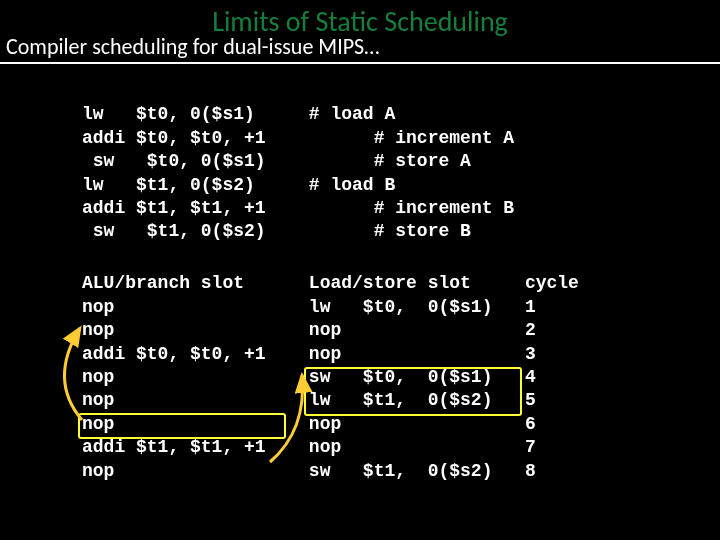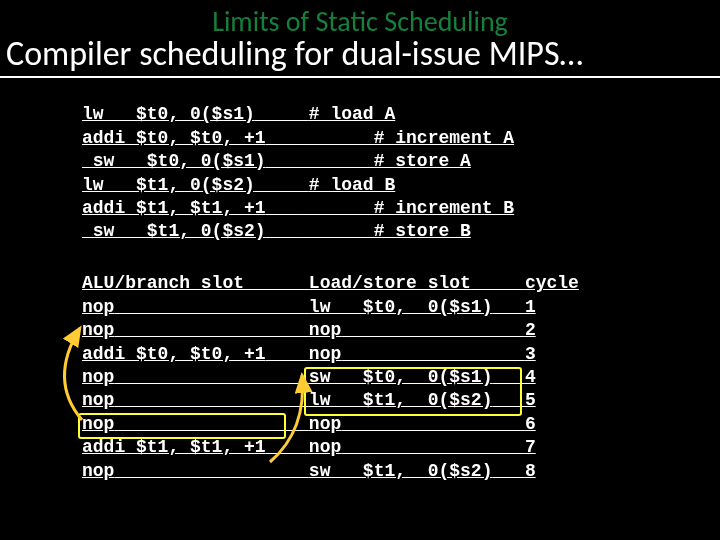--- a/index.html
+++ b/index.html
@@ -12,35 +12,34 @@
     color: #fff;
     position: relative;
   }
   .title {
     text-align: center;
     font-size: 28px;
     padding-top: 4px;
     color: #15803d;
   }
   .subtitle {
-    font-size: 34px;
+    font-size: 22px;
     color: #fff;
     padding-left: 6px;
     border-bottom: 2px solid #fff;
     padding-bottom: 2px;
     margin-top: -6px;
   }
   .code-area {
     font-family: "Courier New", monospace;
     font-size: 18px;
     line-height: 1.3;
     white-space: pre;
     color: #fff;
     font-weight: bold;
-    text-decoration: underline;
   }
   .block1 {
     position: absolute;
     top: 80px;
     left: 82px;
   }
   .block2 {
     position: absolute;
     top: 249px;
     left: 82px;

